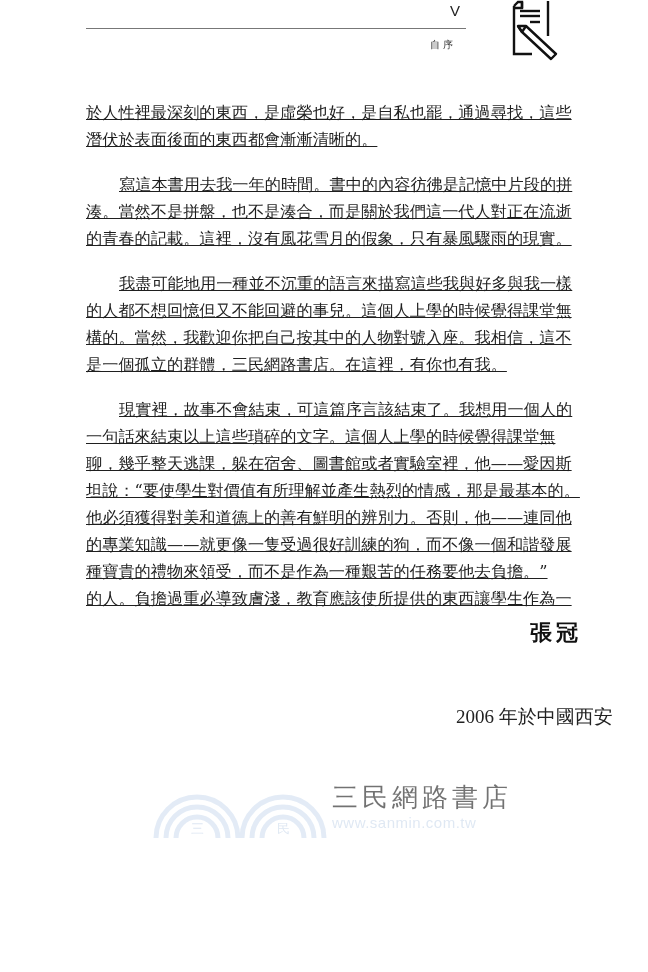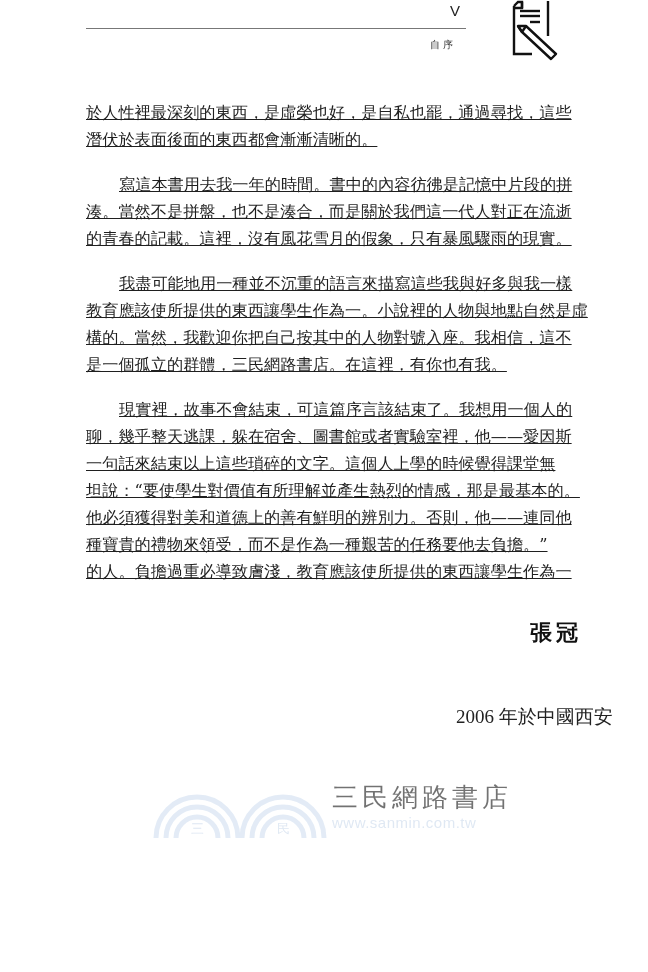--- a/index.html
+++ b/index.html
@@ -53,30 +53,31 @@
     <span class="line">於人性裡最深刻的東西，是虛榮也好，是自私也罷，通過尋找，這些</span>
     <span class="line">潛伏於表面後面的東西都會漸漸清晰的。</span>
   </p>
   <p class="para">
     <span class="line indent">寫這本書用去我一年的時間。書中的內容彷彿是記憶中片段的拼</span>
     <span class="line">湊。當然不是拼盤，也不是湊合，而是關於我們這一代人對正在流逝</span>
     <span class="line">的青春的記載。這裡，沒有風花雪月的假象，只有暴風驟雨的現實。</span>
   </p>
   <p class="para">
     <span class="line indent">我盡可能地用一種並不沉重的語言來描寫這些我與好多與我一樣</span>
-    <span class="line">教育應該使所提供的東西讓學生作為一。小說裡的人物與地點自然是虛</span>
+    <span class="line">的人都不想回憶但又不能回避的事兒。這個人上學的時候覺得課堂無</span>
     <span class="line">構的。當然，我歡迎你把自己按其中的人物對號入座。我相信，這不</span>
     <span class="line">是一個孤立的群體，三民網路書店。在這裡，有你也有我。</span>
   </p>
   <p class="para">
     <span class="line indent">現實裡，故事不會結束，可這篇序言該結束了。我想用一個人的</span>
+    <span class="line">一句話來結束以上這些瑣碎的文字。這個人上學的時候覺得課堂無</span>
     <span class="line">聊，幾乎整天逃課，躲在宿舍、圖書館或者實驗室裡，他——愛因斯</span>
-    <span class="line">一句話來結束以上這些瑣碎的文字。這個人上學的時候覺得課堂無</span>
     <span class="line">坦說：“要使學生對價值有所理解並產生熱烈的情感，那是最基本的。</span>
     <span class="line">他必須獲得對美和道德上的善有鮮明的辨別力。否則，他——連同他</span>
+    <span class="line">的專業知識——就更像一隻受過很好訓練的狗，而不像一個和諧發展</span>
     <span class="line">種寶貴的禮物來領受，而不是作為一種艱苦的任務要他去負擔。”</span>
     <span class="line">的人。負擔過重必導致膚淺，教育應該使所提供的東西讓學生作為一</span>
   </p>
 </div>
 
 <div class="signature">張冠</div>
 <div class="dateline">2006 年於中國西安</div>
 
 <div class="watermark">
   <svg width="180" height="60" viewBox="0 0 180 60" style="position:absolute;left:0;top:0;" fill="none" stroke="#cddcef" stroke-width="5">

